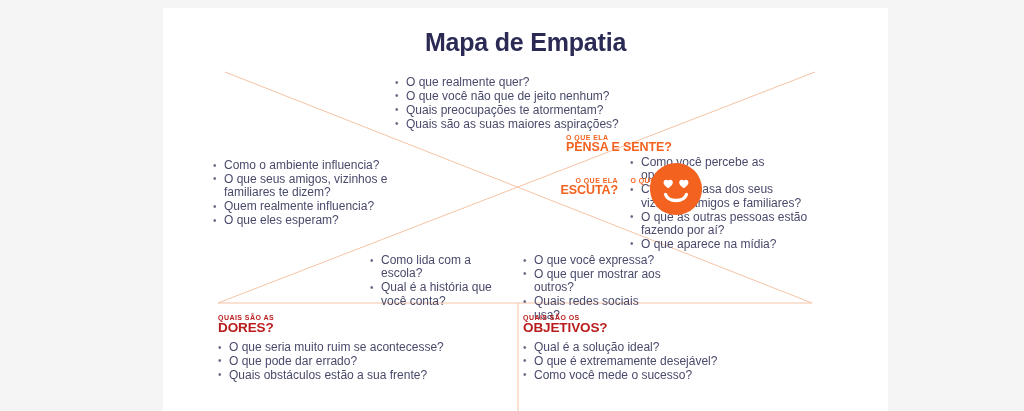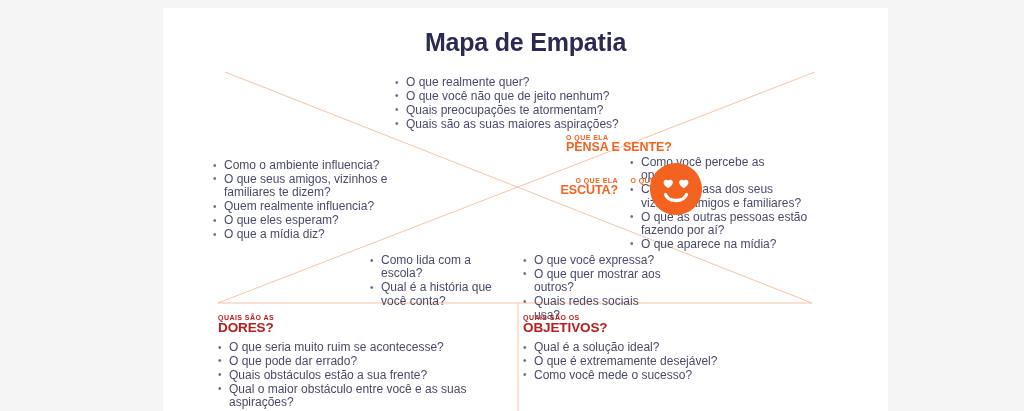--- a/index.html
+++ b/index.html
@@ -142,21 +142,20 @@
       <li>O que você não que de jeito nenhum?</li>
       <li>Quais preocupações te atormentam?</li>
       <li>Quais são as suas maiores aspirações?</li>
     </ul>
 
     <ul class="bl" style="left:50px; top:151px; width:175px;">
       <li>Como o ambiente influencia?</li>
       <li>O que seus amigos, vizinhos e familiares te dizem?</li>
       <li>Quem realmente influencia?</li>
       <li>O que eles esperam?</li>
-      <li>O que a mídia diz?</li>
     </ul>
 
     <ul class="bl" style="left:467px; top:148px; width:183px;">
       <li>Como você percebe as opções?</li>
       <li>Como é a casa dos seus vizinhos, amigos e familiares?</li>
       <li>O que as outras pessoas estão fazendo por aí?</li>
       <li>O que aparece na mídia?</li>
     </ul>
 
     <ul class="bl" style="left:207px; top:246px; width:140px;">
@@ -197,21 +196,20 @@
     </svg>
 
     <div class="sect" style="left:55px; top:306px;">
       <span class="small">QUAIS SÃO AS</span>
       <span class="big">DORES?</span>
     </div>
     <ul class="bl" style="left:55px; top:333px; width:270px;">
       <li>O que seria muito ruim se acontecesse?</li>
       <li>O que pode dar errado?</li>
       <li>Quais obstáculos estão a sua frente?</li>
-      <li>Qual o maior obstáculo entre você e as suas aspirações?</li>
     </ul>
 
     <div class="sect" style="left:360px; top:306px;">
       <span class="small">QUAIS SÃO OS</span>
       <span class="big">OBJETIVOS?</span>
     </div>
     <ul class="bl" style="left:360px; top:333px; width:270px;">
       <li>Qual é a solução ideal?</li>
       <li>O que é extremamente desejável?</li>
       <li>Como você mede o sucesso?</li>

